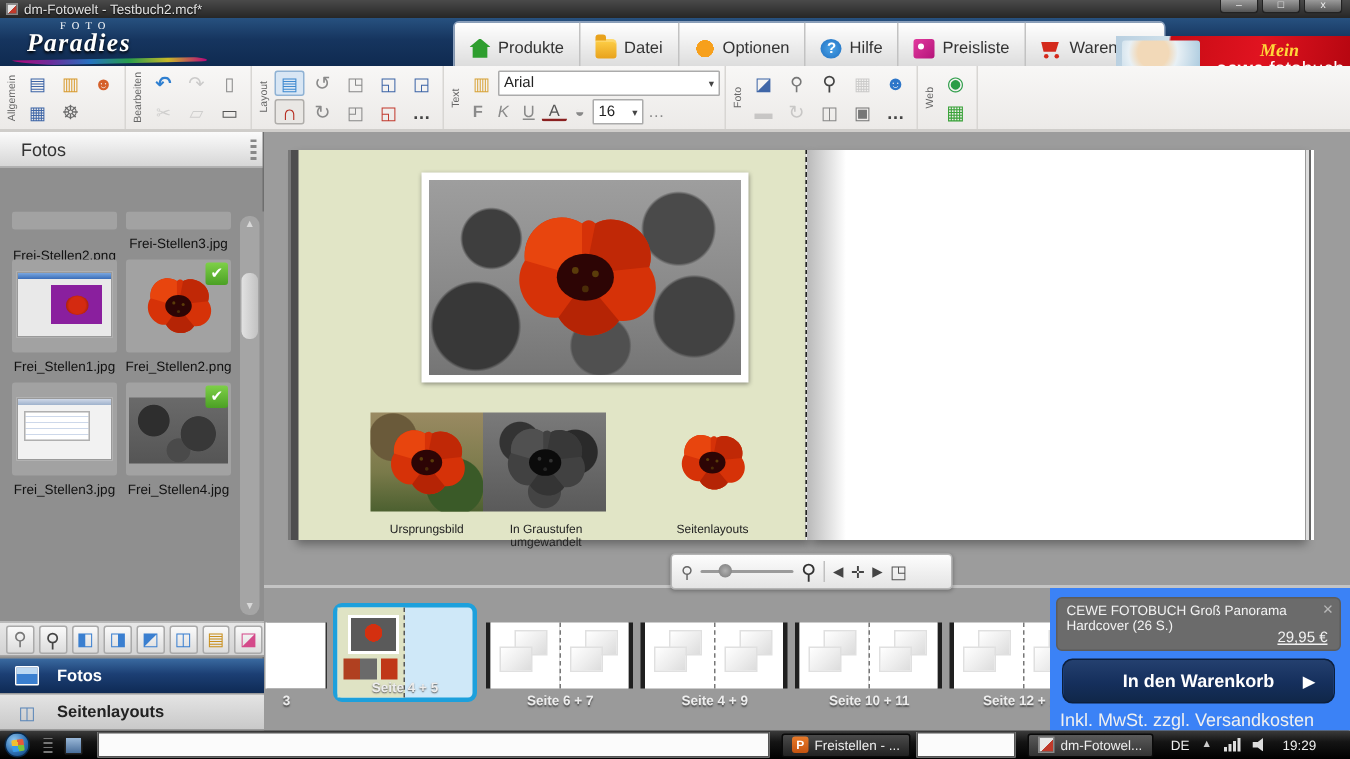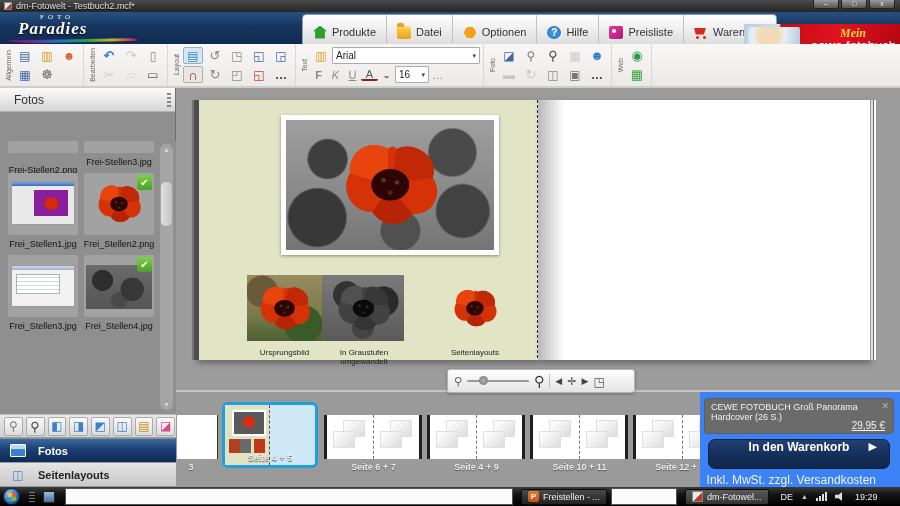--- a/index.html
+++ b/index.html
@@ -238,21 +238,21 @@
 
   
   .cartpanel { position:absolute; left:700px; top:390px; width:204px; height:97px; background:#3b82f6; border-top:2px solid #c4c4c4; }
   .infobox { position:absolute; left:4px; top:6px; width:190px; height:36px; background:#6b6b6b;
     border:1px solid #5c5c5c; border-radius:4px; padding:3px 6px; }
   .infobox .prod { font-size:9px; color:#f2f2f2; line-height:10px; }
   .infobox .price { position:absolute; right:8px; bottom:2px; font-size:10px; color:#f2f2f2; text-decoration:underline;margin-top:16px; }
   .infobox .close { position:absolute; right:4px; top:2px; color:#b8b8b8; font-size:9px; }
   .cartbtn { position:absolute; left:8px; top:47px; width:182px; height:30px;
     background:linear-gradient(#24406f,#152f5c 55%,#102749); border:1px solid #0c1f3c; border-radius:7px;
-    display:flex; justify-content:center; cursor:pointer; }
+    display:flex; align-items:center; justify-content:center; cursor:pointer; }
   .cartbtn .cl { color:#fff; font-size:12px; font-weight:bold; }
   .cartbtn .ca { position:absolute; right:12px; color:#fff; font-size:11px; }
   .vatnote { position:absolute; right:28px; top:81px; font-size:12px; color:#f0f0f0; }
 
   
   .taskbar { position:absolute; left:0; top:487px; width:900px; height:19px;
     background:linear-gradient(#3c3c3c,#141414 40%,#000); display:flex; align-items:center; }
   .orb { position:relative; width:17px; height:17px; margin-left:3px; border-radius:50%;
     background:radial-gradient(circle at 35% 30%,#8ec4ee,#2a6cb0 60%,#123c6e); border:1px solid #0a2848; }
   .orb::before { content:""; position:absolute; left:4px; top:4px; width:8px; height:8px;

